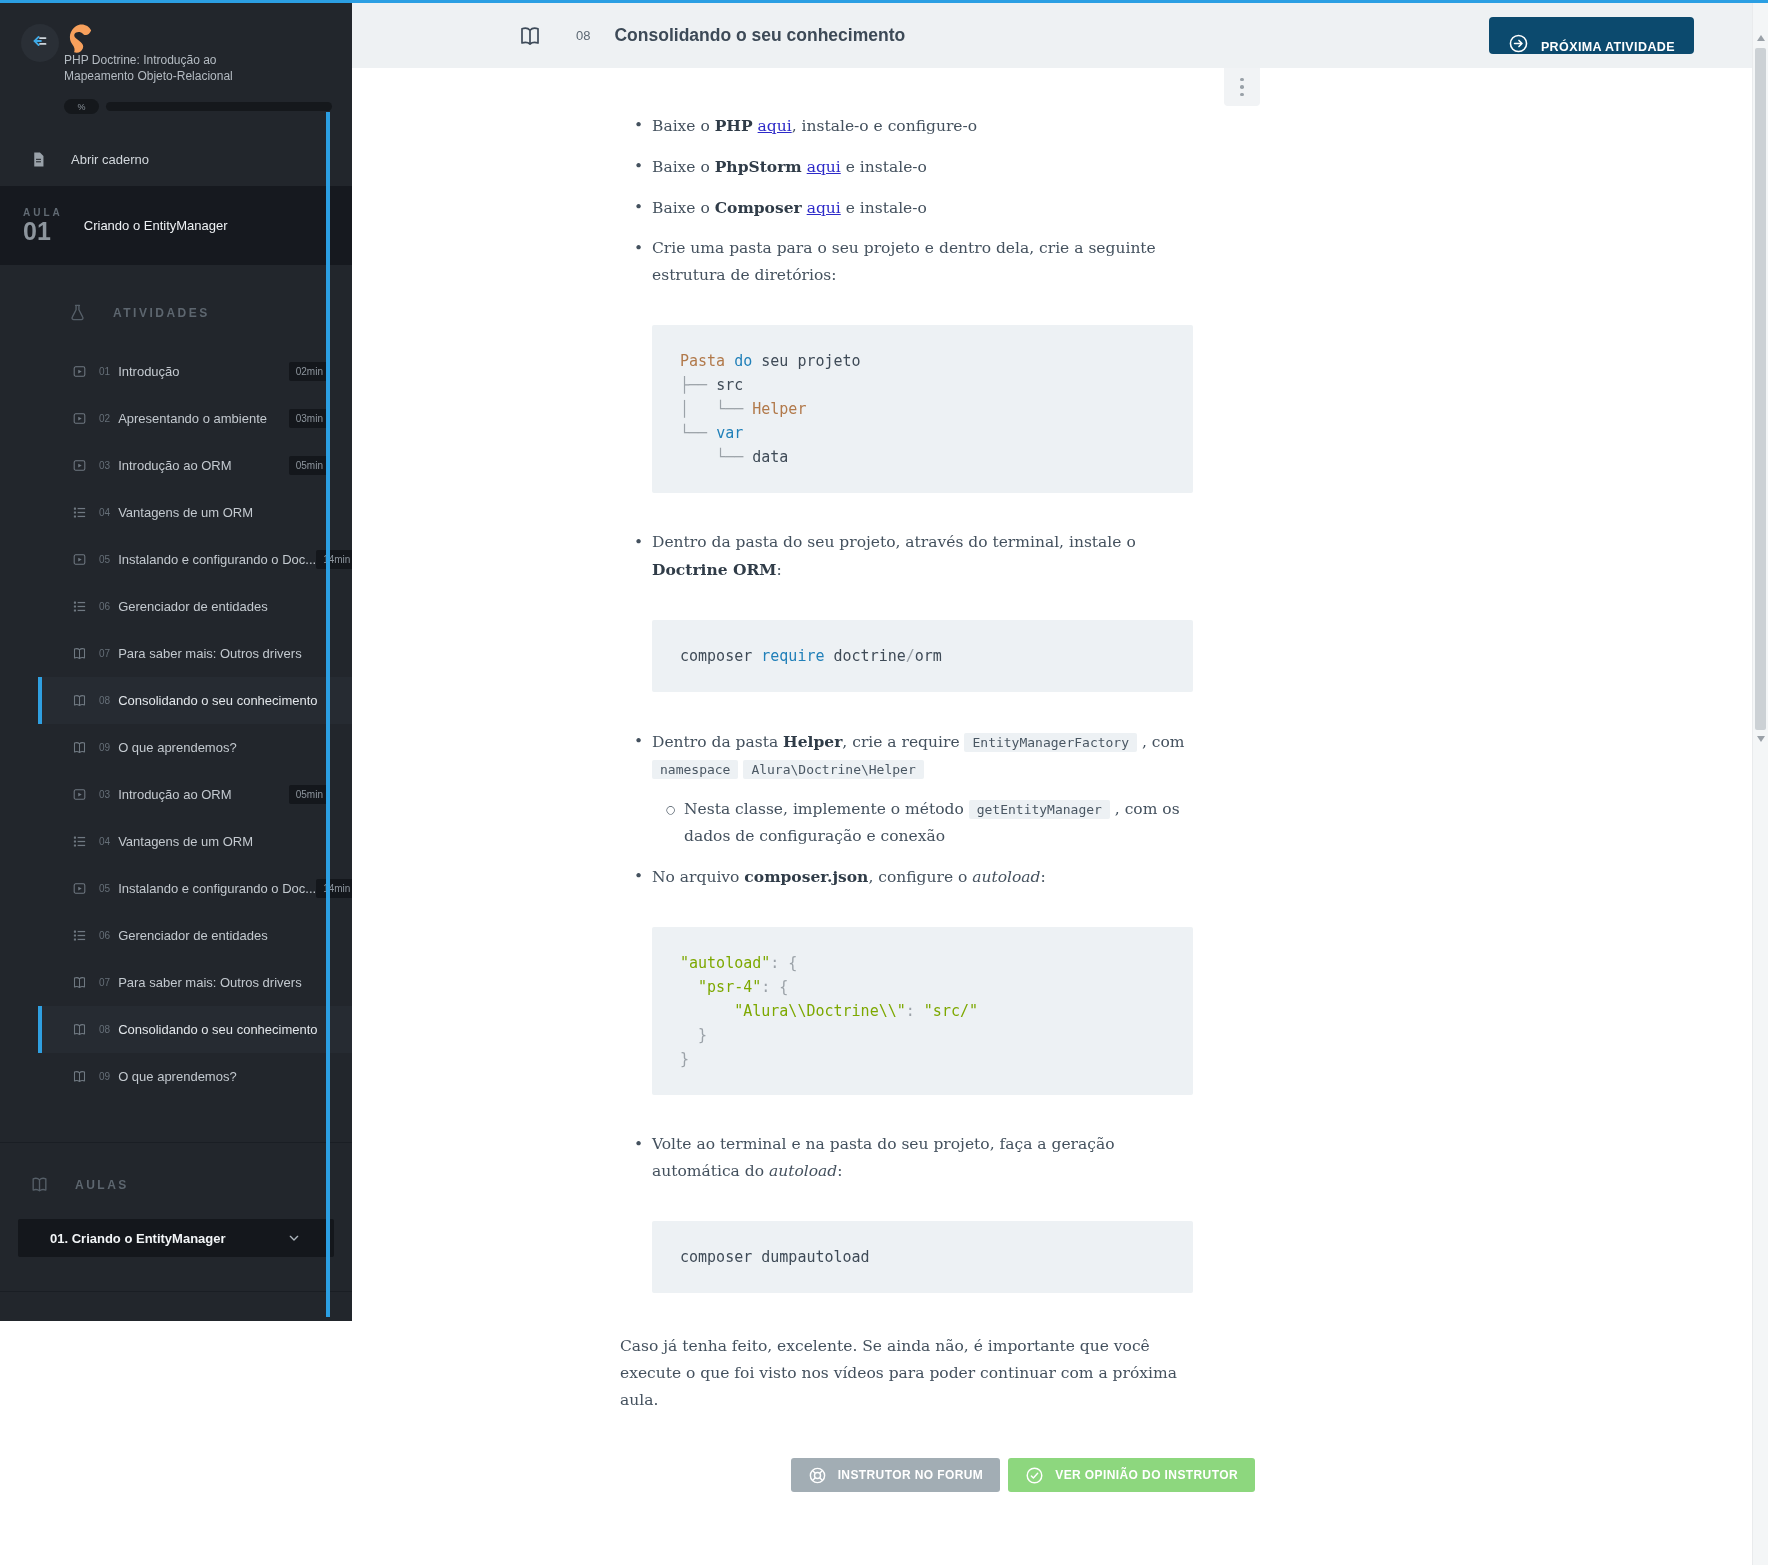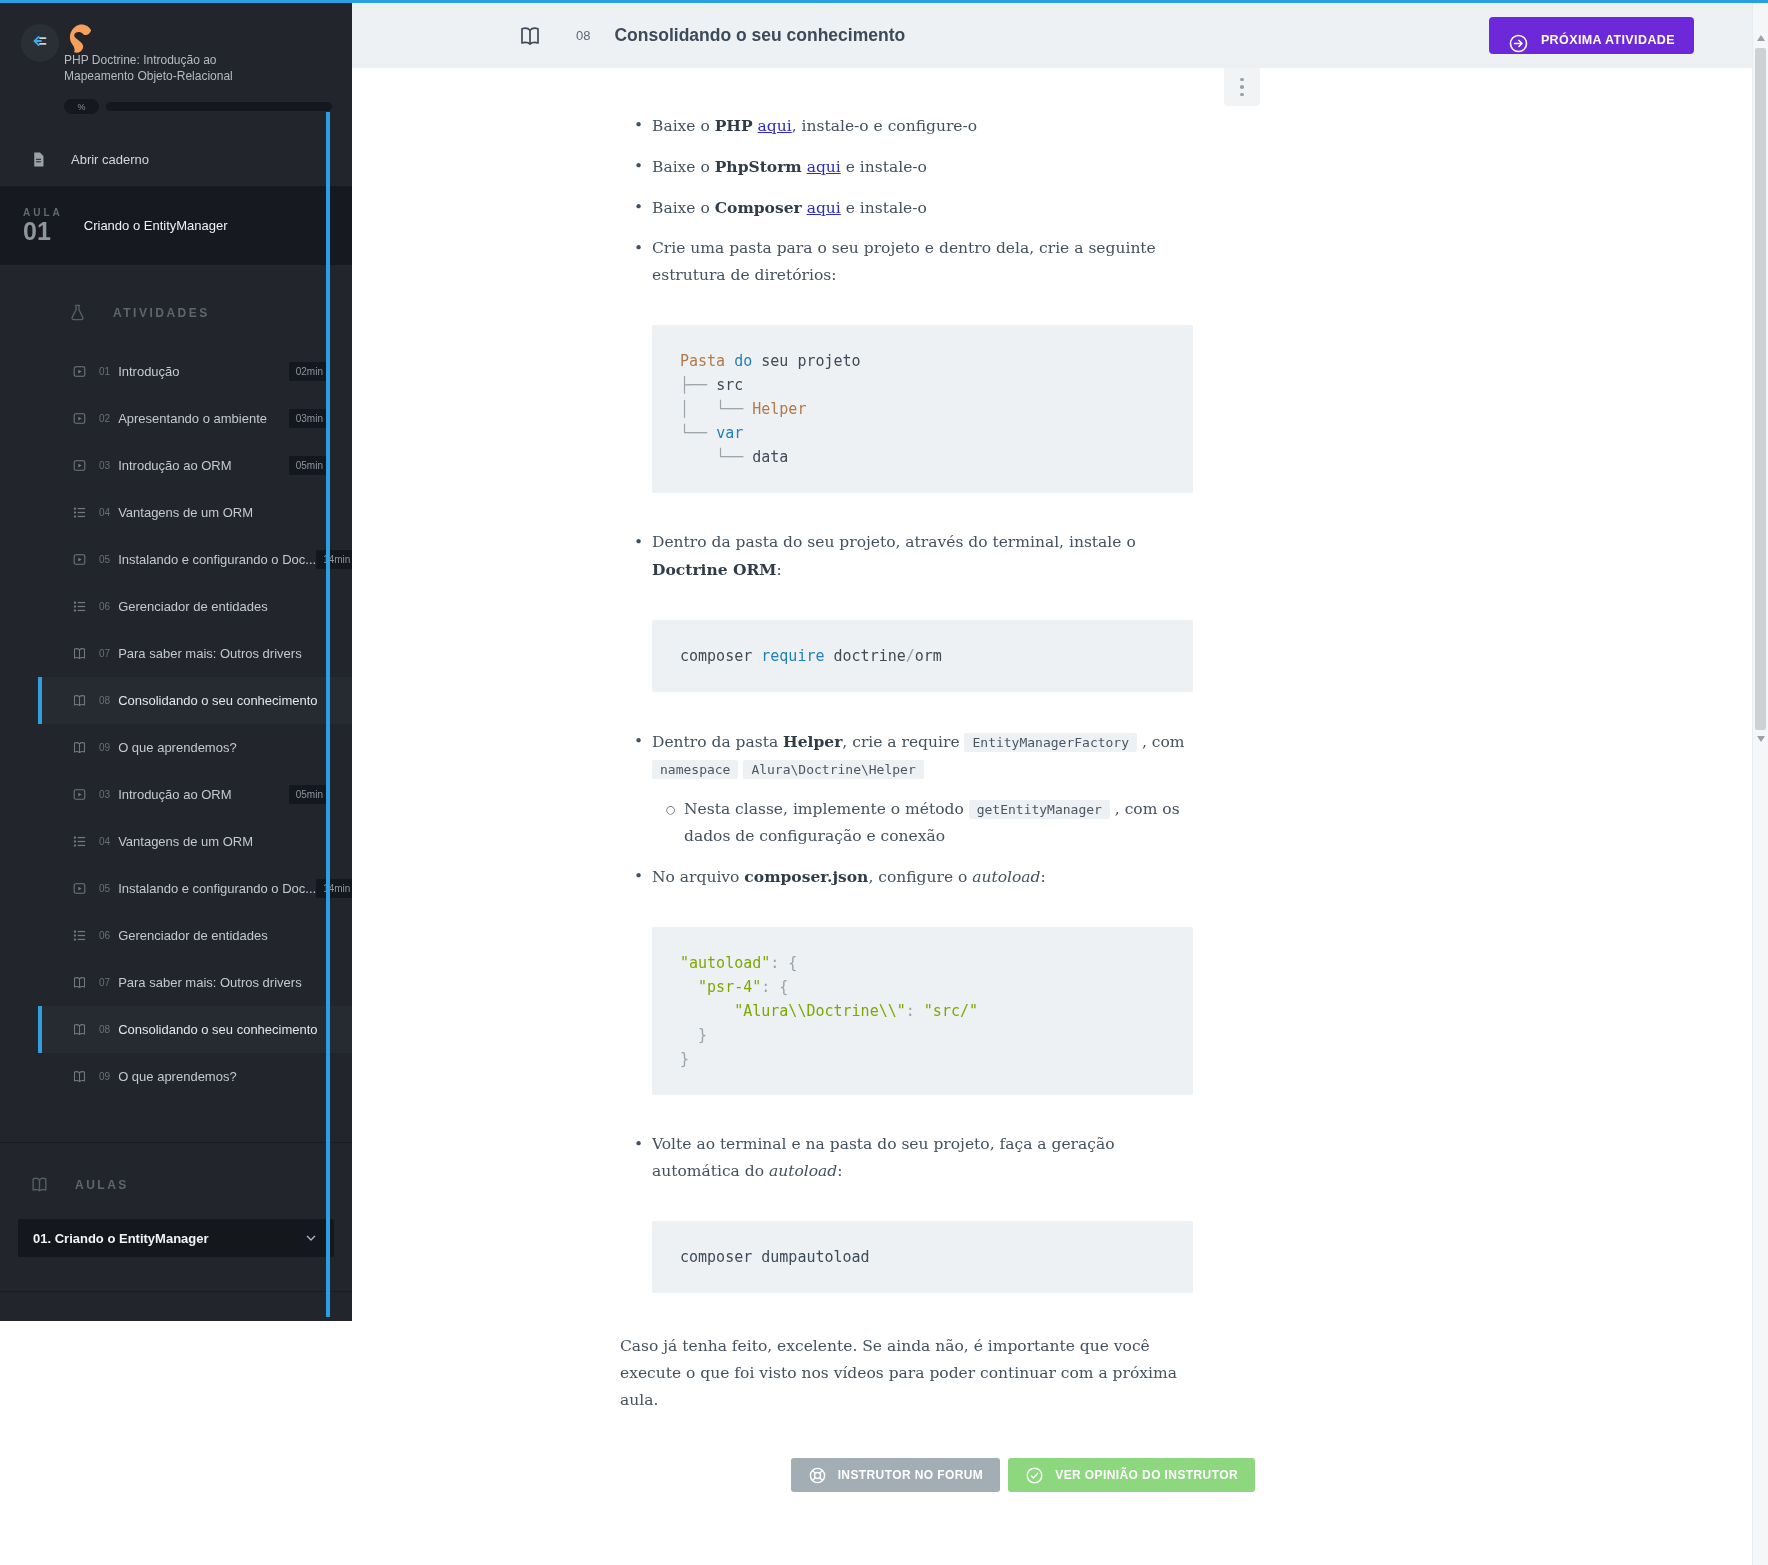--- a/index.html
+++ b/index.html
@@ -44,35 +44,35 @@
   .act-item.active::before { content:""; position:absolute; left:0; top:0; bottom:0; width:4px; background:#2f9fe0; }
   .act-icon { width:15px; height:15px; color:#6f7881; flex:0 0 auto; }
   .act-icon svg { width:15px; height:15px; }
   .act-num { font-size:10px; color:#666f78; margin:0 8px 0 12px; }
   .act-label { font-size:13px; color:#c3c9cf; white-space:nowrap; }
   .act-item.active .act-label { color:#e2e6ea; }
   .act-dur { margin-left:auto; background:#14171c; color:#8d959d; font-size:10px; padding:4px 7px; border-radius:2px; }
   .act-dur:empty { display:none; }
 
   .sb-aulas { margin-top:42px; border-top:1px solid #1a1e24; padding-top:32px; }
-  .aulas-dropdown { margin:25px 18px 0; height:38px; background:#14171c; border-radius:2px; display:flex; align-items:center; padding:0 15px; font-size:13px; font-weight:bold; color:#f2f5f7; cursor:pointer; }
+  .aulas-dropdown { margin:25px 18px 0; height:38px; background:#14171c; border-radius:2px; display:flex; align-items:center; padding:0 32px; font-size:13px; font-weight:bold; color:#f2f5f7; cursor:pointer; }
   .aulas-dropdown .chev { margin-left:auto; width:16px; height:16px; color:#aeb6bd; }
   .aulas-dropdown .chev svg { width:16px; height:16px; }
 
   .sb-links { margin-top:34px; border-top:1px solid #1a1e24; padding:28px 0 18px; }
   .sb-links .sb-section-head { margin-bottom:22px; }
 
   
   .main { position:absolute; left:352px; top:3px; width:1400px; min-height:1562px; background:#fff; }
   .content-header { position:relative; height:65px; background:#eef1f3; display:flex; align-items:center; padding-left:166px; }
   .hdr-book { width:24px; height:24px; color:#3e4b59; }
   .hdr-book svg { width:24px; height:24px; }
   .hdr-num { margin-left:34px; font-size:13px; color:#5c6873; }
   .hdr-title { margin-left:24px; font-size:17.5px; font-weight:bold; color:#3d4a57; }
-  .next-btn { position:absolute; right:58px; top:14px; height:37px; background:#6d28d9; border:none; border-radius:4px; color:#fff; font-family:"Liberation Sans",sans-serif; font-size:12.5px; font-weight:bold; letter-spacing:.4px; display:flex; align-items:flex-start; gap:12px; padding:16px 19px; cursor:pointer; }
+  .next-btn { position:absolute; right:58px; top:14px; height:37px; background:#0c4a6e; border:none; border-radius:4px; color:#fff; font-family:"Liberation Sans",sans-serif; font-size:12.5px; font-weight:bold; letter-spacing:.4px; display:flex; align-items:flex-end; gap:12px; padding:0 19px; cursor:pointer; }
   .next-btn .ic { width:21px; height:21px; }
   .next-btn .ic svg { width:21px; height:21px; }
 
   .kebab { position:absolute; left:872px; top:65px; width:36px; height:38px; background:#f1f3f5; border-radius:0 0 4px 4px; display:flex; flex-direction:column; align-items:center; justify-content:center; gap:4px; cursor:pointer; }
   .kebab i { width:3.5px; height:3.5px; border-radius:50%; background:#99a1a8; }
 
   .content { margin:44px 0 0 268px; width:573px; font-family:"DejaVu Serif","Liberation Serif",serif; font-size:15.5px; line-height:27px; color:#44515e; }
   .intro { margin-bottom:28px; }
   .bullet { display:flex; margin-bottom:13px; }
   .bullet .marker { flex:0 0 32px; text-align:left; padding-left:14px; }

